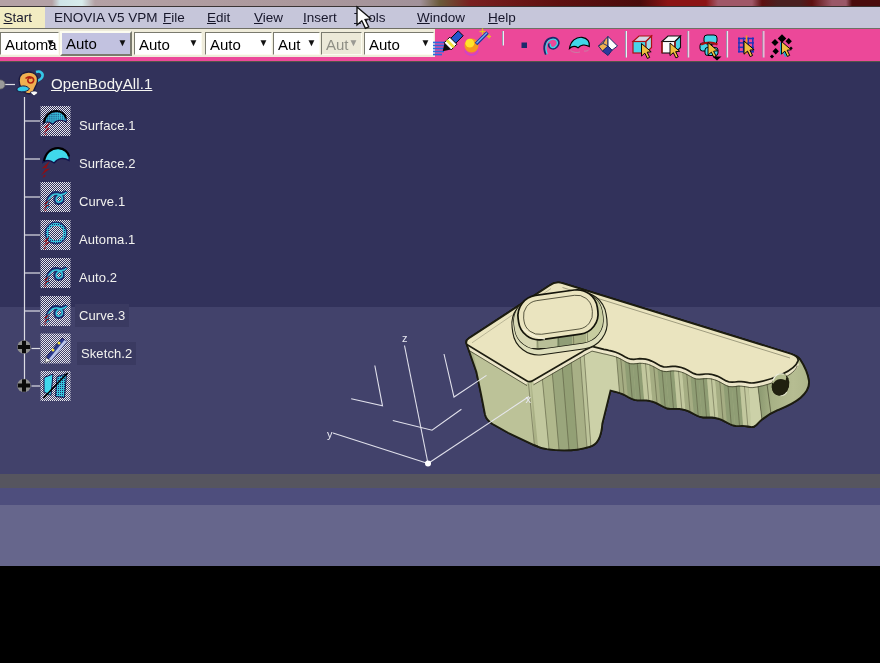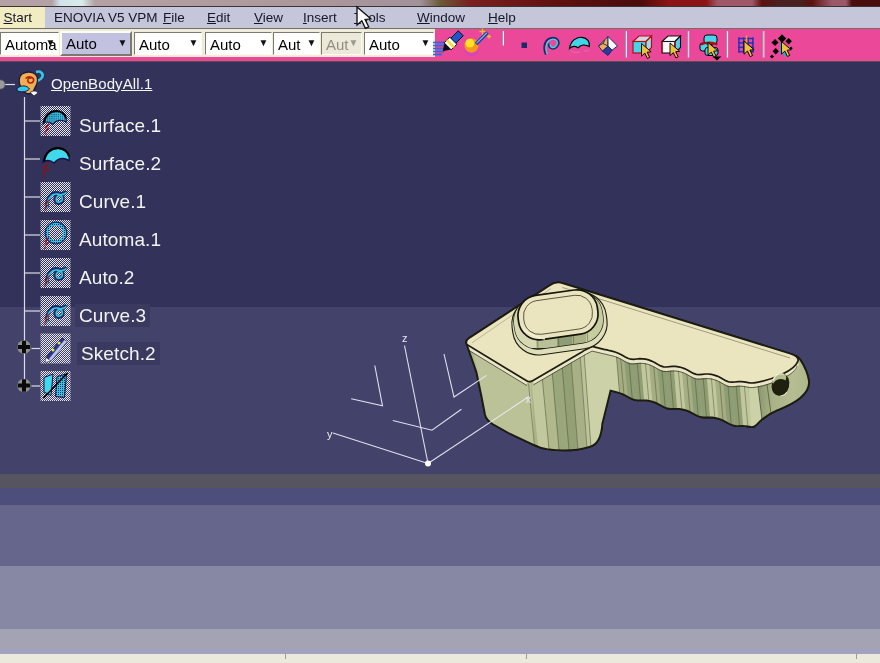--- a/index.html
+++ b/index.html
@@ -1,32 +1,32 @@
 <!DOCTYPE html>
 <html><head><meta charset="utf-8"><style>
 html,body{margin:0;padding:0;background:#000}
-#page{position:relative;width:880px;height:663px;overflow:hidden;font-family:"Liberation Sans",sans-serif;background:#32325b;-webkit-font-smoothing:antialiased}
+#page{position:relative;width:880px;height:566px;overflow:hidden;font-family:"Liberation Sans",sans-serif;background:#32325b;-webkit-font-smoothing:antialiased}
 .abs{position:absolute}
 #menubar{position:absolute;left:0;top:7px;width:880px;height:21px;background:#c6c6da;font-size:13.5px;color:#16162a}
 #menubar .start{position:absolute;left:0;top:0;width:45px;height:21px;background:#f2ecc2}
 .mi{position:absolute;top:2.5px;white-space:pre}
 #toolbar{position:absolute;left:0;top:28px;width:880px;height:32.5px;background:#ec4899}
 #toolbar .cream{position:absolute;left:0;top:1.2px;width:435px;height:28.3px;background:#efecdb}
 #tbedge1{position:absolute;left:0;top:28.2px;width:880px;height:1px;background:#6f6f64}
 #tbedge2{position:absolute;left:0;top:60.5px;width:880px;height:1.3px;background:#54544a}
 .combo{position:absolute;top:4px;height:21px;background:#fff;border:1px solid;border-color:#7a7a6e #fcfcf0 #fcfcf0 #7a7a6e;font-size:15px;color:#000}
 .combo .ct{position:absolute;left:4px;top:2.5px;white-space:nowrap;overflow:hidden}
 .combo .ca{position:absolute;right:1px;top:0;width:13px;height:100%;font-size:10px;color:#111;text-align:center;line-height:20px}
 .combo.sel{background:#c2c2e0;border:2px solid;border-color:#fcfcf0 #7a7a6e #7a7a6e #fcfcf0;top:3px}
 .combo.sel .ct{top:1.5px}
 .combo.dis{background:#ece9d8}
 .combo.dis .ct{color:#8f8f85}
 .combo.dis .ca{color:#9a9a94}
 .band{position:absolute;left:0;width:880px}
-.tl{position:absolute;font-size:19px;letter-spacing:0.1px;color:#f2f2ef;white-space:pre;line-height:23px;height:23px}
+.tl{position:absolute;font-size:13px;letter-spacing:0.1px;color:#f2f2ef;white-space:pre;line-height:23px;height:23px}
 .tl.root{font-size:15px;text-decoration:underline;color:#f5f5f2}
 .tl.box{background:#3a3a61;padding:0 4px;margin-left:-4px}
 </style></head>
 <body>
 <div id="page">
 <div style="position:absolute;left:0;top:0;width:880px;height:7px;background:linear-gradient(90deg,#b4a1a5 0px,#b4a1a5 52px,#cfe4e8 60px,#d8ecec 82px,#b4a1a5 95px,#ab989c 300px,#a2929a 420px,#6a5a38 440px,#7a2020 470px,#5e1010 560px,#4a0c0c 640px,#8c1414 668px,#8c1414 706px,#a05868 718px,#a05868 752px,#5e1010 762px,#4a2020 778px,#4a2020 800px,#5e1010 812px,#9a5868 832px,#9a5868 846px,#4a0c0c 852px,#4a0c0c 880px)"></div>
     <div style="position:absolute;left:0;top:5.5px;width:880px;height:1.5px;background:#3a3434"></div>
 <div id="menubar">
       <div class="start"></div>
       <span class="mi" style="left:3.5px"><u>S</u>tart</span>

